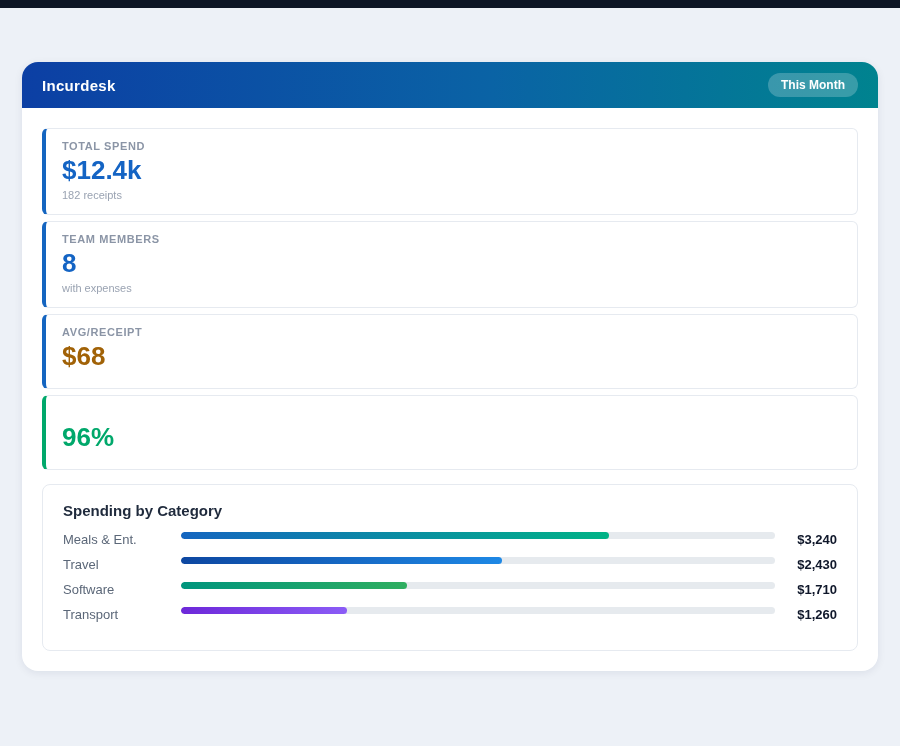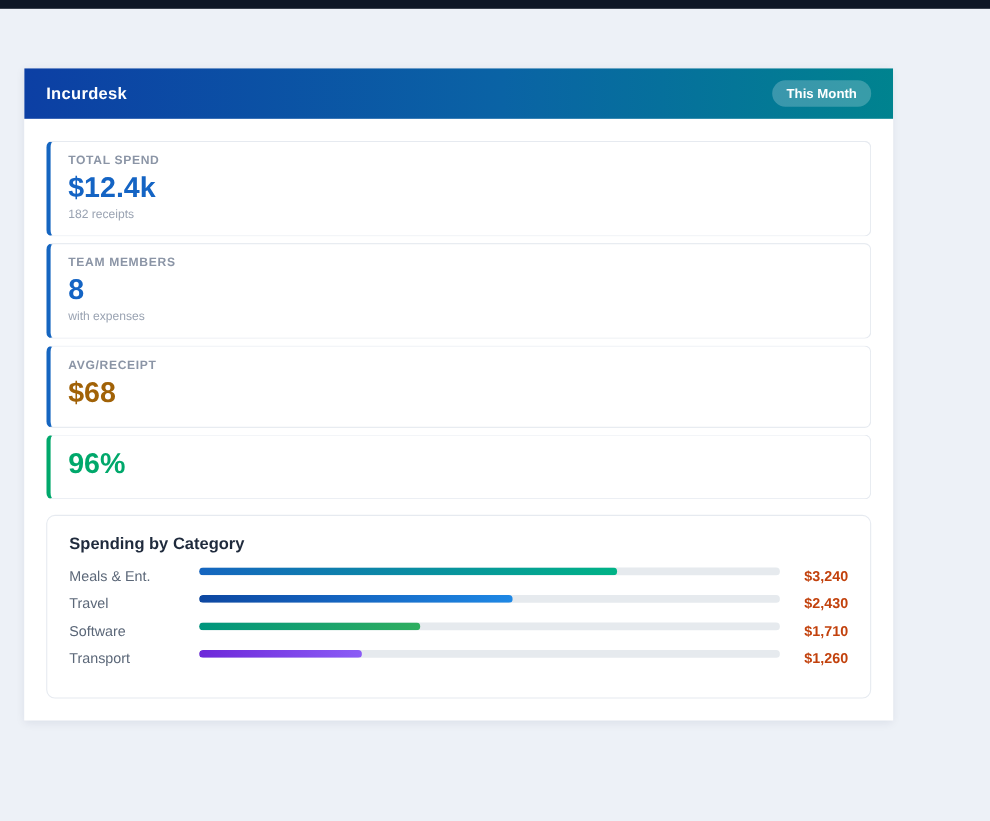--- a/index.html
+++ b/index.html
@@ -11,23 +11,23 @@
   }
   .topbar {
     width: 100%;
     height: 8px;
     background: #0e1726;
   }
   .page {
     padding: 54px 22px 0 22px;
   }
   .app-card {
-    width: 790px;
+    width: 856px;
     background: #ffffff;
-    border-radius: 0;
+    border-radius: 16px;
     overflow: hidden;
     box-shadow: 0 2px 8px rgba(15, 30, 60, 0.08);
   }
   .app-header {
     height: 46px;
     display: flex;
     align-items: center;
     justify-content: space-between;
     padding: 0 20px;
     background: linear-gradient(90deg, #0c3fa4 0%, #0a63a5 55%, #00838f 100%);
@@ -111,21 +111,21 @@
     height: 100%;
     border-radius: 4px;
     background: #1565c0;
   }
   .spend-value {
     flex: 0 0 62px;
     width: 62px;
     text-align: right;
     font-size: 13px;
     font-weight: bold;
-    color: #c2410c;
+    color: #0f172a;
   }
 </style>
 </head>
 <body>
 
 <div class="topbar"></div>
 
 <div class="page">
   <div class="app-card">
 
@@ -148,21 +148,21 @@
         <div class="stat-sub">with expenses</div>
       </div>
 
       <div class="stat-card" style="border-left-color: rgb(21, 101, 192);">
         <div class="stat-label">AVG/RECEIPT</div>
         <div class="stat-value" style="color: #a16207;">$68</div>
         <div class="stat-sub"></div>
       </div>
 
       <div class="stat-card" style="border-left-color: rgb(0, 168, 107);">
-        <div class="stat-value" style="color: rgb(0, 168, 107);">96%</div>
+        <div class="stat-value" style="color: rgb(0, 168, 107); margin-top: 16px;">96%</div>
         <div class="stat-sub"></div>
       </div>
 
       <div class="spend-card">
         <div class="spend-title">Spending by Category</div>
 
         <div class="spend-row">
           <span class="spend-label">Meals &amp; Ent.</span>
           <span class="bar-track">
               <span class="bar-fill" style="display: block; width: 72%; background: linear-gradient(90deg, rgb(21, 101, 192), rgb(0, 179, 134));"></span>

